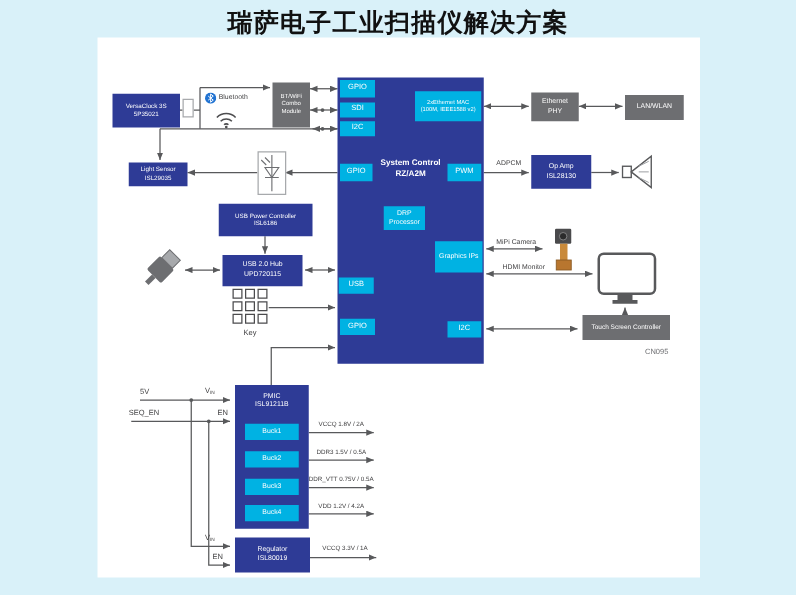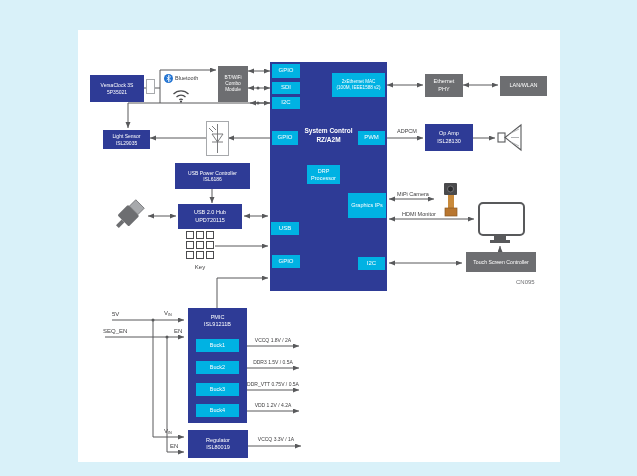--- a/index.html
+++ b/index.html
@@ -21,20 +21,21 @@
   .sub{font-size:3.8px;vertical-align:-1px;}
   .monitor{background:#fff;border:2.5px solid #58595b;border-radius:5px;}
   .mstand{background:#58595b;}
 </style>
 </head>
 <body>
 
 <div id="canvas">
   <div class="panel"></div>
 
+  <div class="title">瑞萨电子工业扫描仪解决方案</div>
 
   <svg id="wires" xmlns="http://www.w3.org/2000/svg">
     <defs>
       <marker id="ah" markerUnits="userSpaceOnUse" markerWidth="6" markerHeight="6" refX="6" refY="2.5" orient="auto-start-reverse">
         <path d="M0,0 L6,2.5 L0,5 Z" fill="#58595b"></path>
       </marker>
     </defs>
     <g stroke="#58595b" stroke-width="1" fill="none">
       <path d="M143,88 H160 M160,70 V103"></path>
       <line x1="160" y1="70" x2="216" y2="70" marker-end="url(#ah)"></line>

